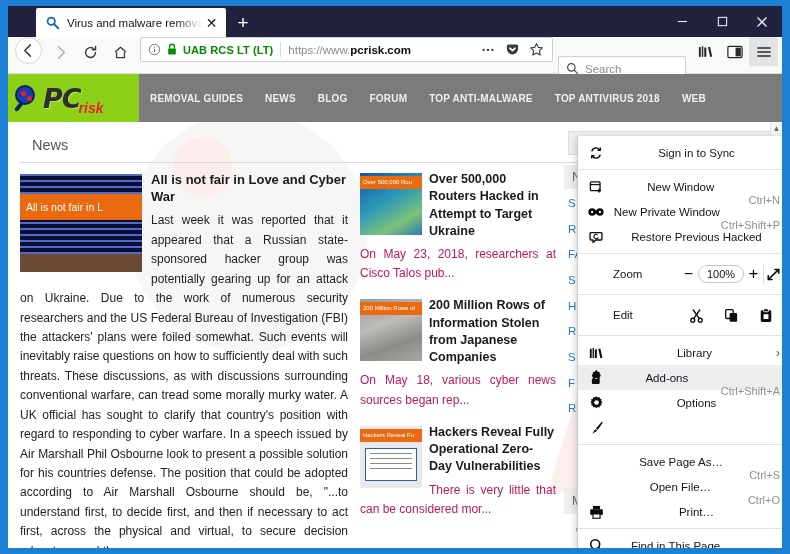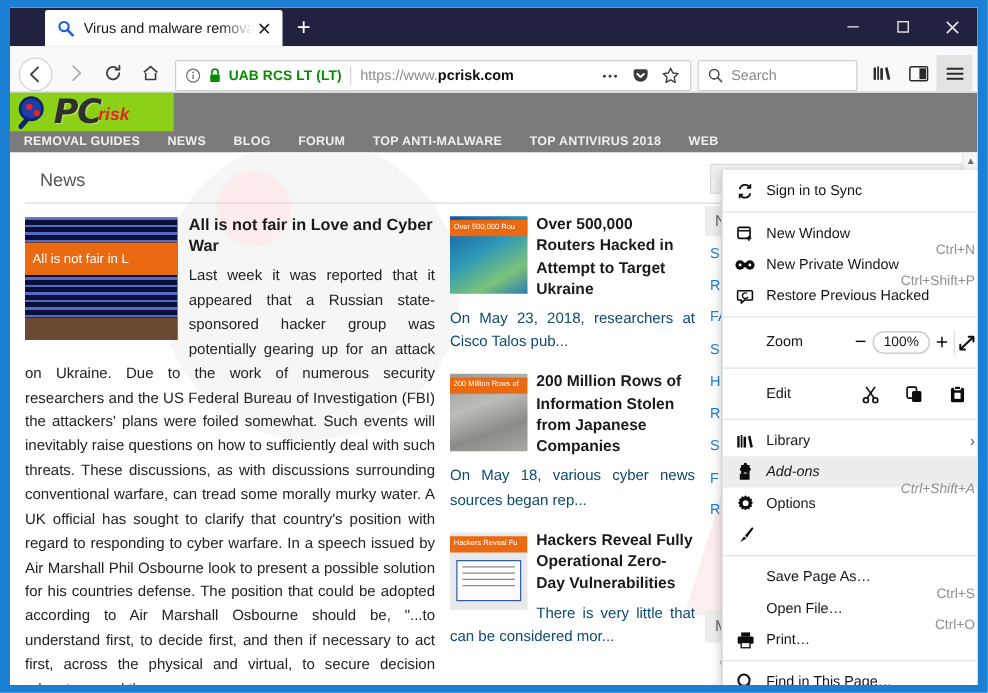--- a/index.html
+++ b/index.html
@@ -71,21 +71,21 @@
     width: 40px; height: 31px;
     display: flex; align-items: center; justify-content: center;
     color: #e8e8ee;
   }
 
   
   .navbar {
     position: relative;
     height: 37px;
     background: #f9f9fa;
-    display: flex; align-items: flex-end;
+    display: flex; align-items: flex-start;
     padding: 0 4px;
     border-bottom: 1px solid #dcdcdf;
   }
   .navbtn {
     width: 30px; height: 30px; flex: none;
     display: flex; align-items: center; justify-content: center;
     color: #4a4a4f;
   }
   .navbtn.back {
     border: 1px solid #d3d3d6;
@@ -141,21 +141,20 @@
   .page {
     position: relative;
     height: 474px;
     background: #fff;
     overflow: hidden;
   }
   .pcr-header {
     height: 48px;
     display: flex; align-items: stretch;
     background: #7b7b7b;
-    flex-direction: column;
   }
   .pcr-logo {
     width: 131px;
     background: #8cd117;
     display: flex; align-items: center;
     padding-left: 7px;
     position: relative;
   }
   .logo-mag {
     width: 26px; height: 26px; flex: none;
@@ -283,21 +282,21 @@
     position: absolute; left: 5px; top: 22px; right: 5px; bottom: 7px;
     background: #fff; border: 1px solid #2f5fa8;
   }
   .t-doc .docbox i {
     display: block; height: 1px; background: #8a8a8a; margin: 4px 4px 0 4px;
   }
   .art-side h3 {
     font-size: 12.5px; color: #1a1a1a; line-height: 1.38;
   }
   .art-side p {
-    font-size: 12px; color: #0c4a6e; line-height: 1.6; text-align: justify;
+    font-size: 12px; color: #be185d; line-height: 1.6; text-align: justify;
     margin-top: 5px;
   }
   .clr { clear: both; }
 
   
   .rail {
     position: absolute; right: 0; top: 0; width: 222px;
     padding-top: 6px;
   }
   .rail-search {
@@ -352,22 +351,23 @@
     box-shadow: 0 2px 8px rgba(0,0,0,.22);
     padding: 4px 0 5px 0;
     z-index: 40;
   }
   .mi {
     display: flex; align-items: center;
     height: 25px;
     padding: 0 9px 0 8px;
     font-size: 11.5px; color: #15141a;
     position: relative;
-  }
-  .mi.hl { background: #ededf0; font-style: italic; }
+    text-align: center;
+  }
+  .mi.hl { background: #ededf0; }
   .mi .ico {
     width: 20px; flex: none;
     display: flex; align-items: center; justify-content: center;
     color: #0c0c0d; margin-right: 7px;
   }
   .mi .lbl { flex: 1; white-space: nowrap; }
   .mi .acc { color: #8f8f93; font-size: 11px; margin-top: 26px; }
   .mi .chev { color: #58585b; font-size: 12px; line-height: 1; }
   .msep { height: 1px; background: #e2e2e5; margin: 4px 0; }
 

